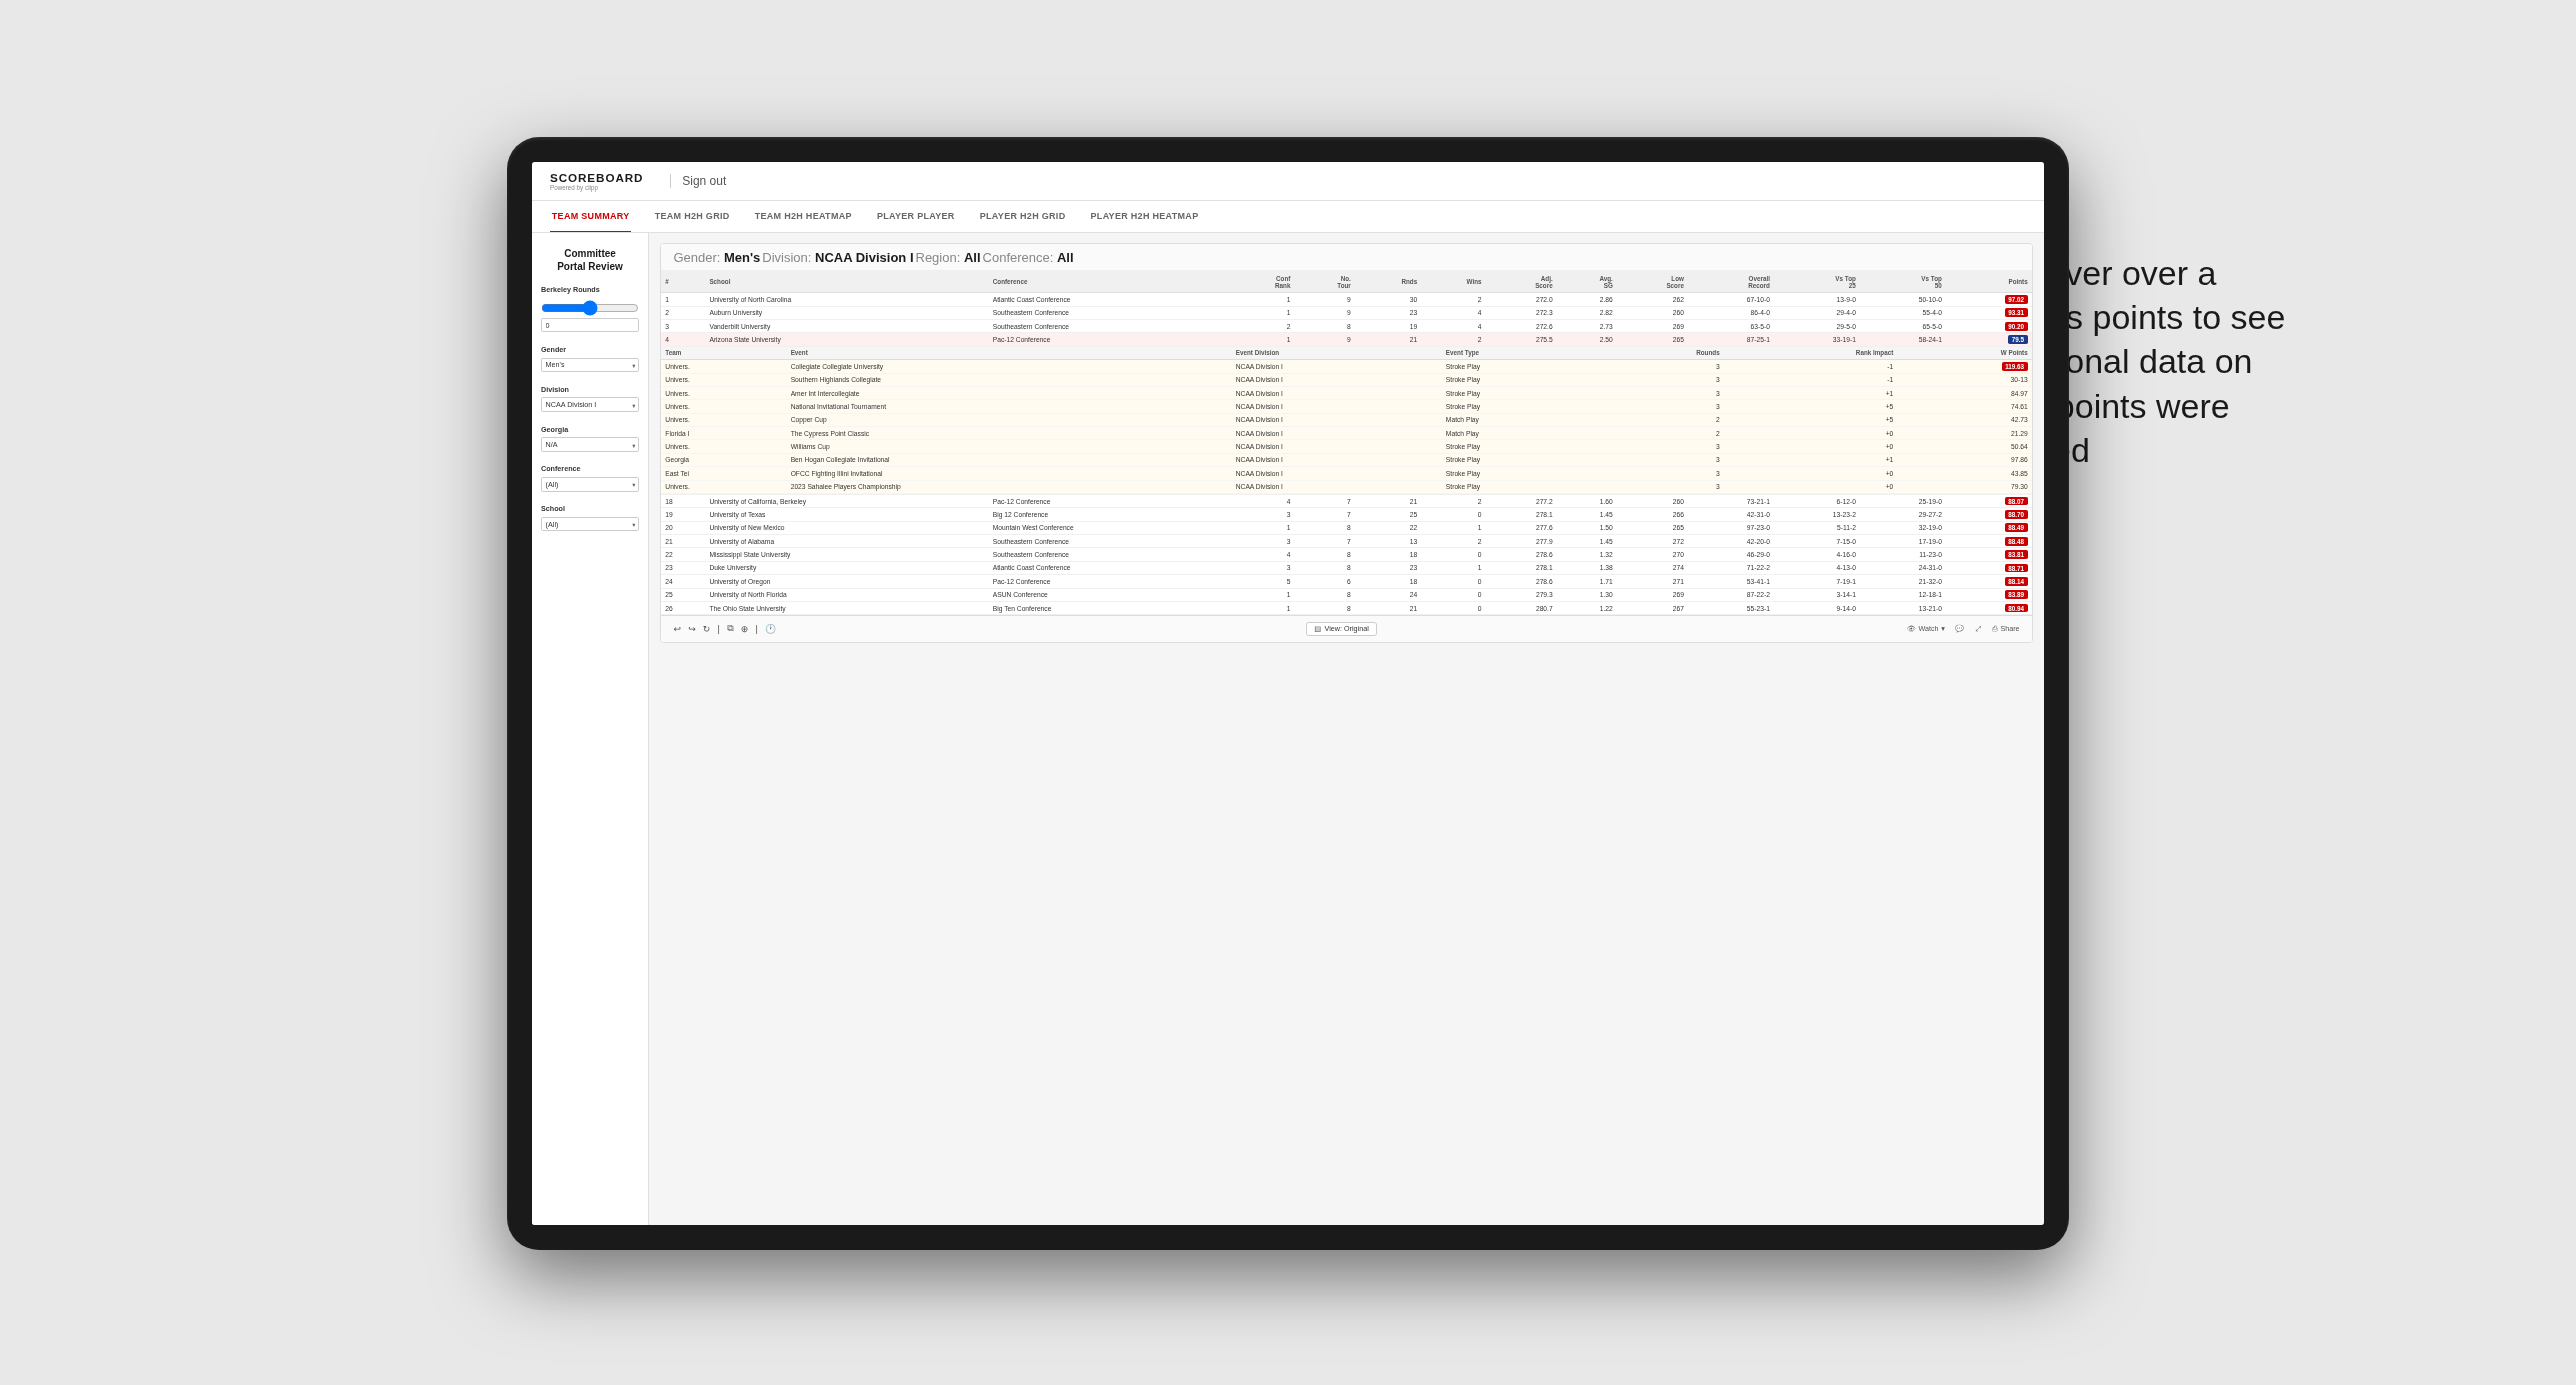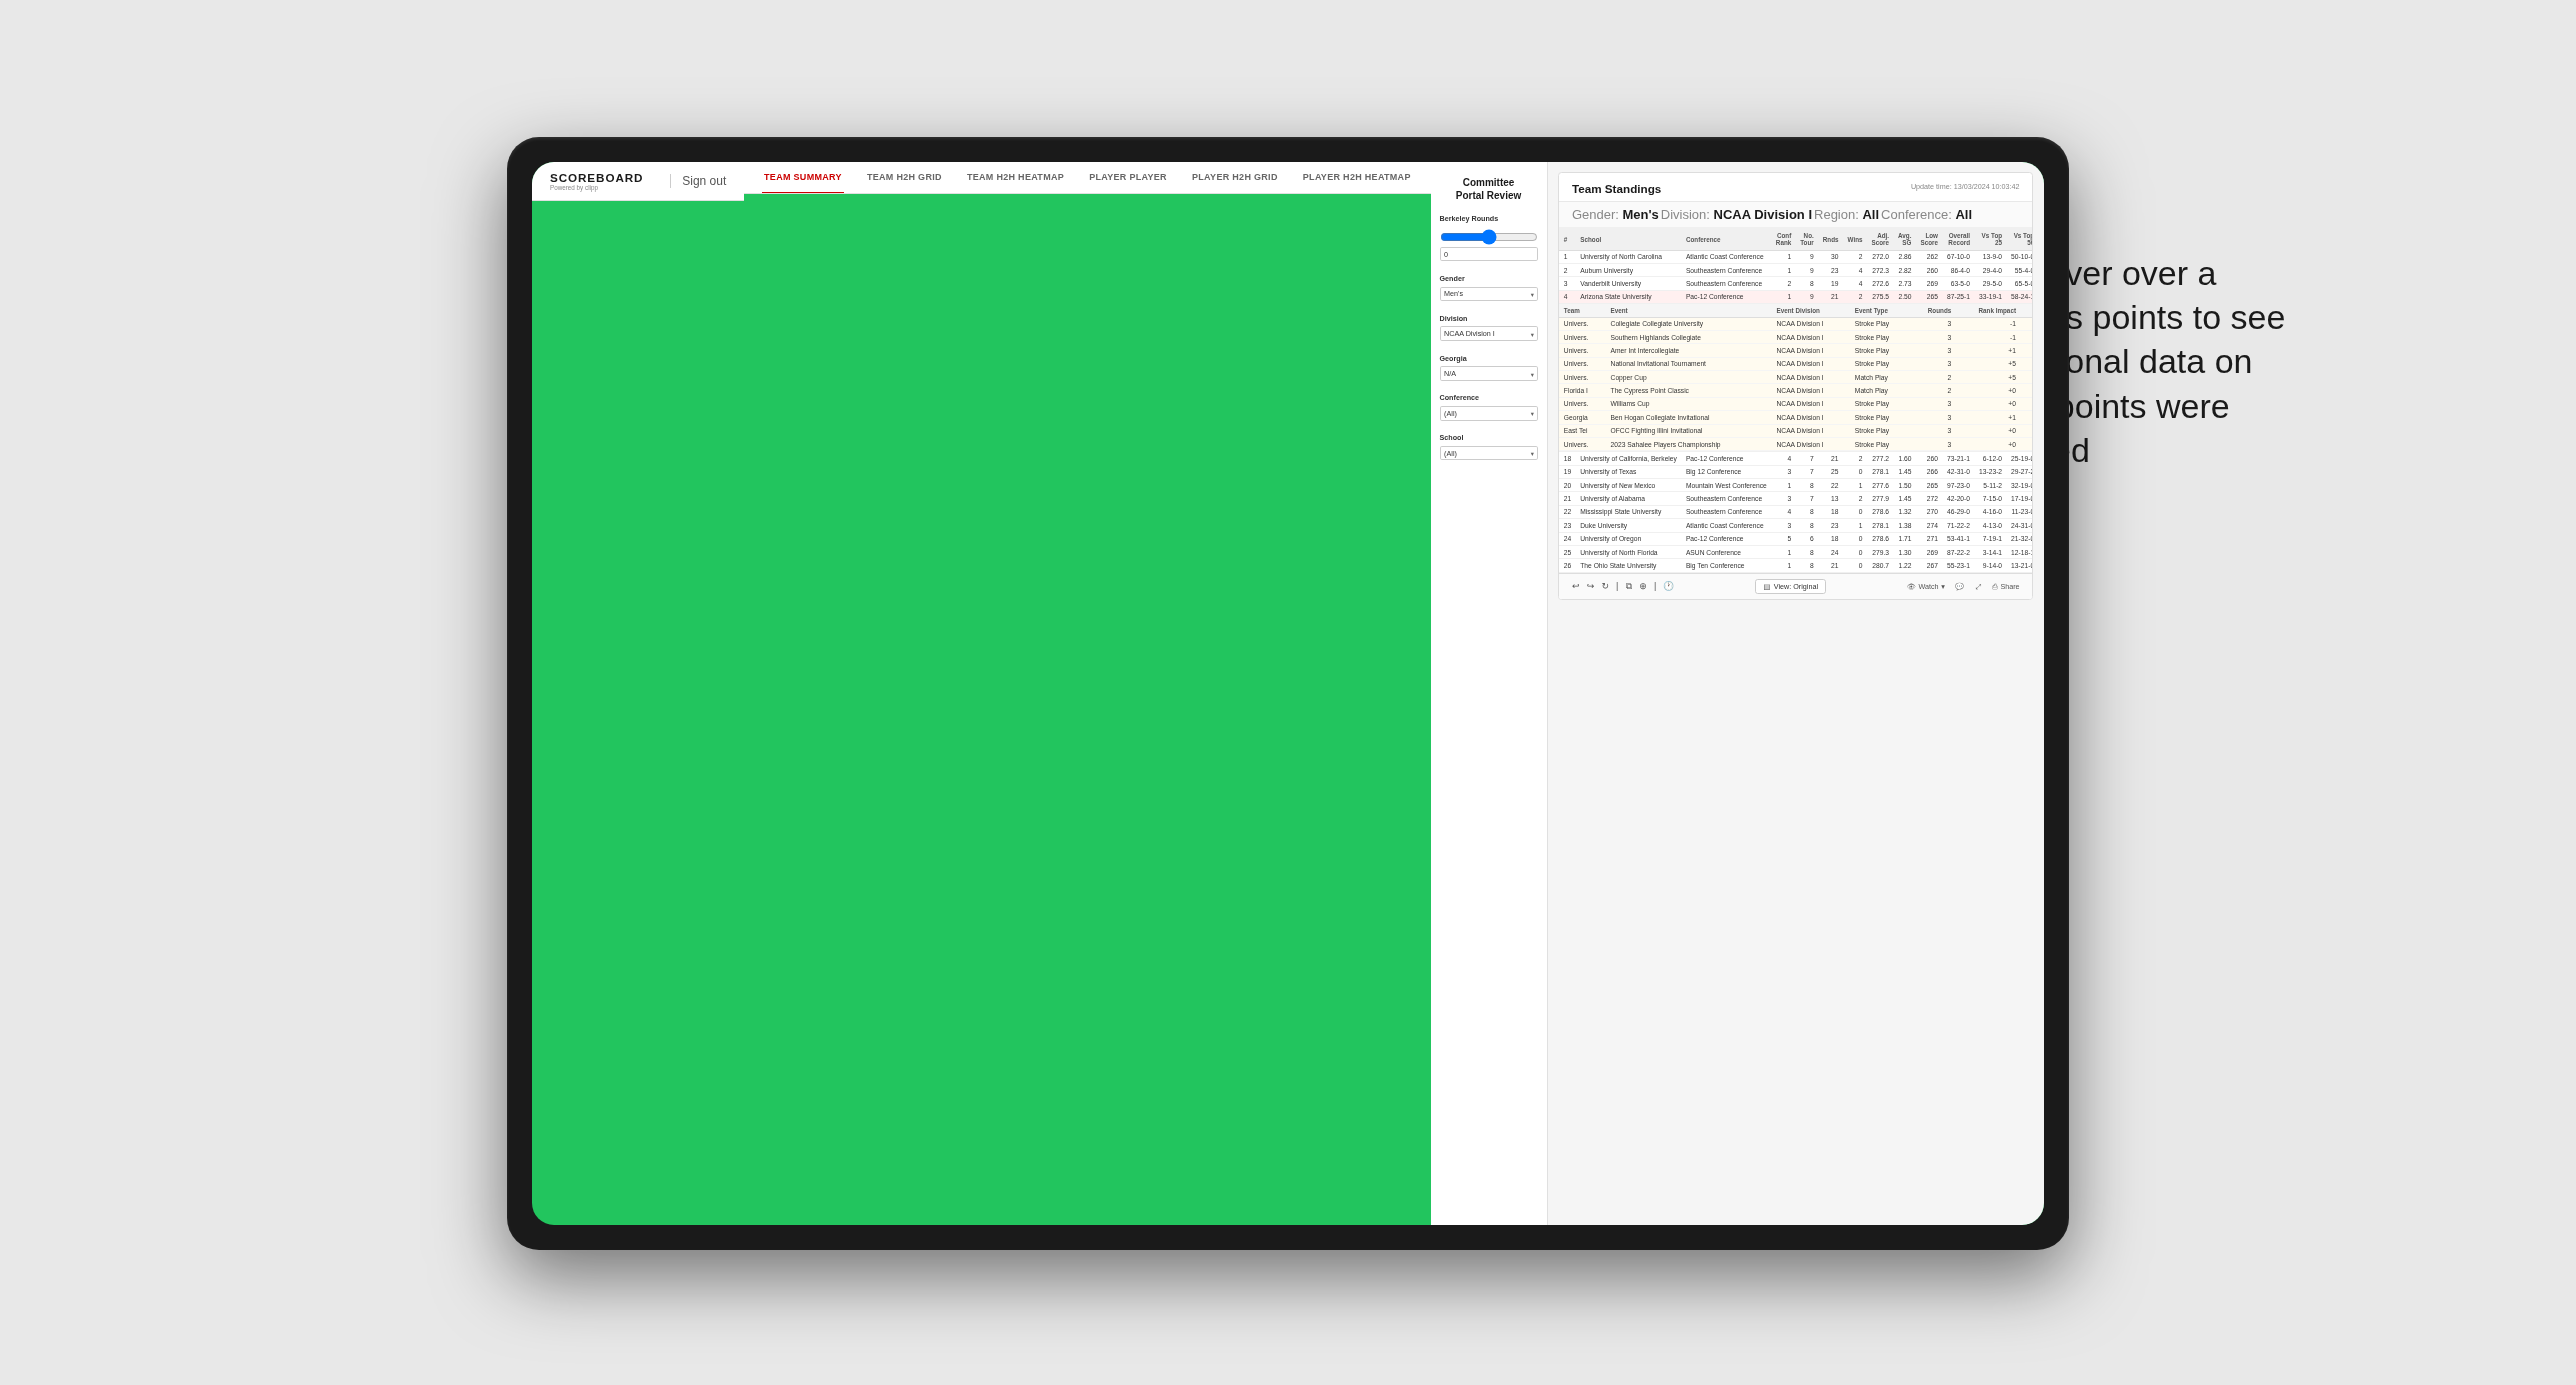--- a/index.html
+++ b/index.html
@@ -25,24 +25,24 @@
       display: flex;
       align-items: center;
       justify-content: center;
       position: relative;
     }
 
     .tablet-screen {
       width: 100%;
       height: 100%;
       background: #22c55e;
-      border-radius: 22px;
+      border-radius: 3px;
       overflow: hidden;
       display: flex;
-      flex-direction: row;
+      flex-direction: column;
     }
 
     
     .app-header {
       background: #fff;
       border-bottom: 0.9px solid #e0e0e0;
       display: flex;
       align-items: center;
       padding: 0 18px;
       height: 39px;
@@ -522,26 +522,20 @@
             <select class="sidebar-select">
               <option>(All)</option>
             </select>
           </div>
         </div>
       </div>
 
       <div class="report-area">
         <div class="report-panel">
 
-          <div class="report-header">
-            <div class="report-title-area">
-              <h2>Team Standings</h2>
-            </div>
-            <div class="report-meta">Update time: 13/03/2024 10:03:42</div>
-          </div>
 
           <div class="filters-row">
             <div class="filter-item">
               <span class="filter-label">Gender:</span>
               <span class="filter-value">Men's</span>
             </div>
             <div class="filter-item">
               <span class="filter-label">Division:</span>
               <span class="filter-value">NCAA Division I</span>
             </div>

